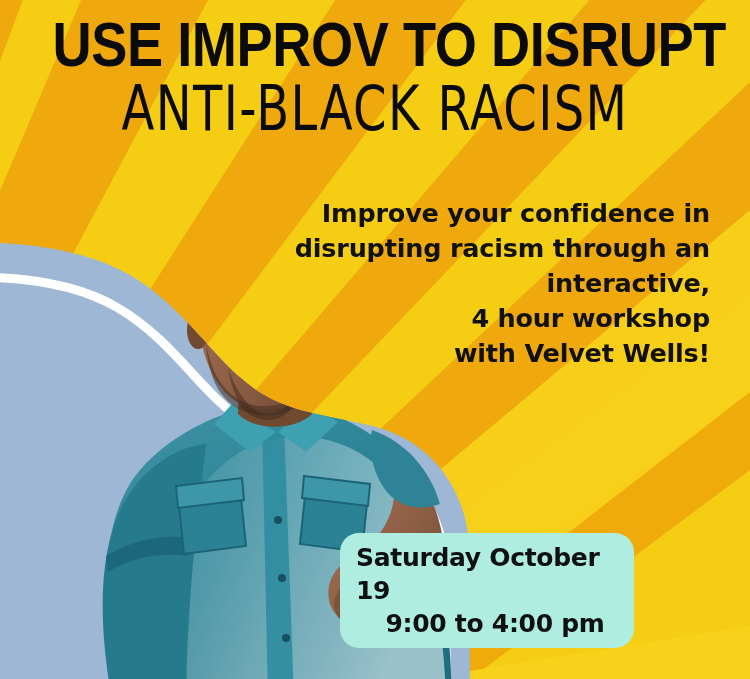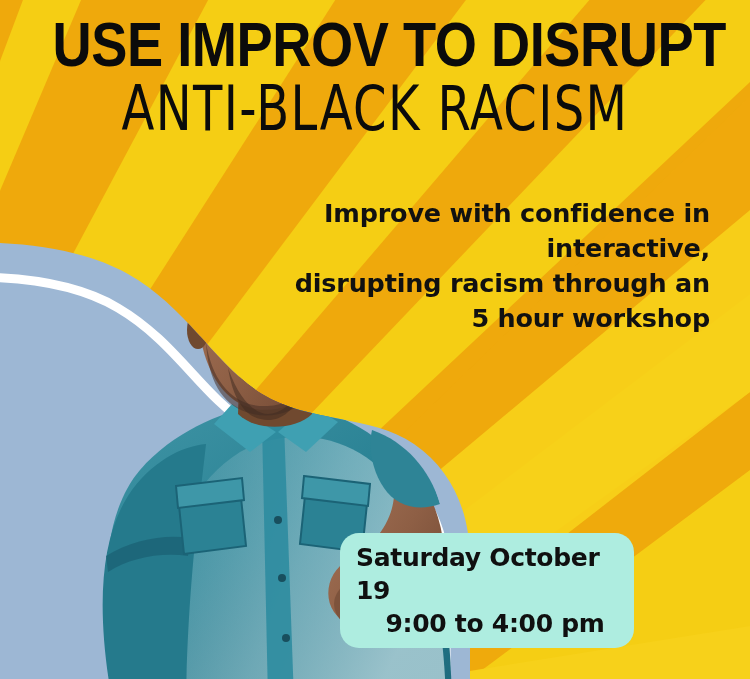--- a/index.html
+++ b/index.html
@@ -265,24 +265,25 @@
       </g>
     </svg>
   </div>
 
   <div class="headline">
     <span class="headline-1">USE IMPROV TO DISRUPT</span>
     <span class="headline-2">ANTI-BLACK RACISM</span>
   </div>
 
   <div class="body-copy">
-    <span class="bl">Improve with confidence in</span>
+    <span class="bl">Improve your confidence in</span>
+    <span class="bl">disrupting racism through an</span>
     <span class="bl">interactive,</span>
-    <span class="bl">disrupting racism through an</span>
-    <span class="bl">5 hour workshop</span>
+    <span class="bl">4 hour workshop</span>
+    <span class="bl">with Velvet Wells!</span>
   </div>
 
   <div class="details-card">
     <span class="dl">Saturday October 19</span>
     <span class="dl">9:00 to 4:00 pm</span>
   </div>
 
 </div>
 
 </body></html>

